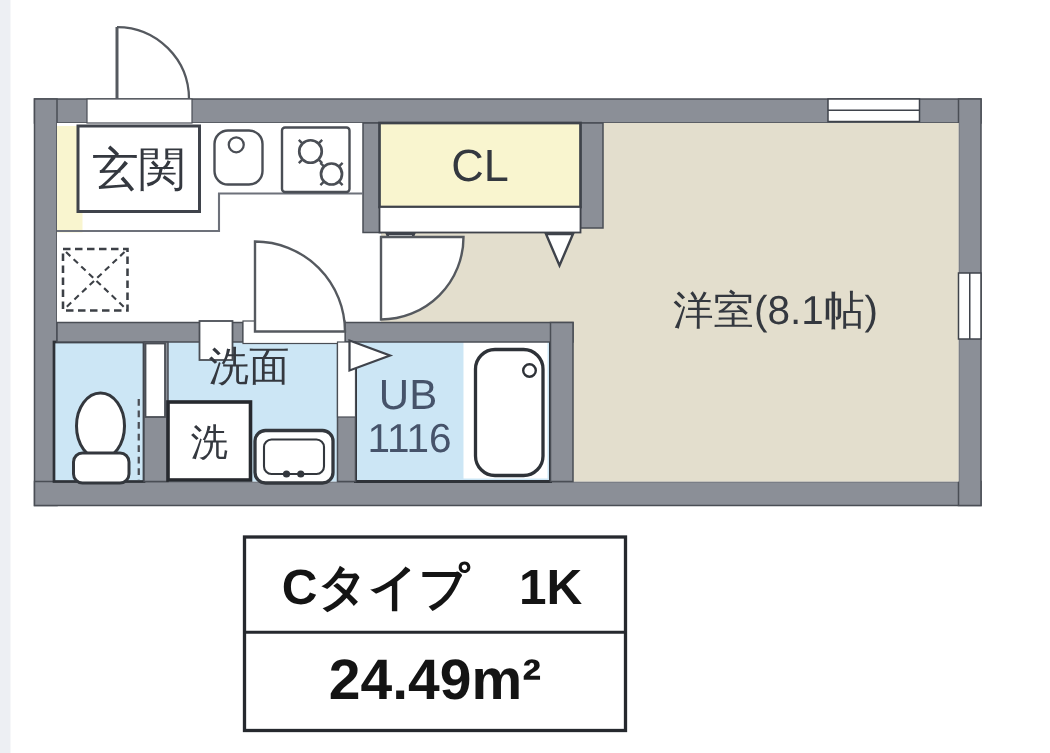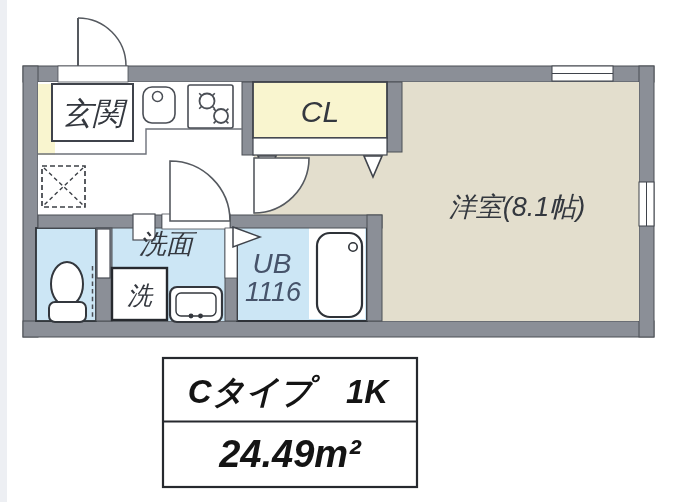--- a/index.html
+++ b/index.html
@@ -1,16 +1,16 @@
 <!DOCTYPE html>
 <html><head>
 <meta charset="utf-8">
 <style>
   html,body { margin:0; padding:0; background:#ffffff; }
-  .stage { position:relative; width:700px; height:502px; background:#ffffff; overflow:hidden;font-style:italic; }
+  .stage { position:relative; width:700px; height:502px; background:#ffffff; overflow:hidden; }
   svg text { font-family:"Liberation Sans","DejaVu Sans",sans-serif; }
   .bold { font-weight:bold; }
 </style>
 </head>
 <body>
 
 <div class="stage">
 <svg width="700" height="502" viewBox="0 0 700 502" xmlns="http://www.w3.org/2000/svg">
 
   <rect x="0" y="0" width="700" height="502" fill="#ffffff"></rect>

